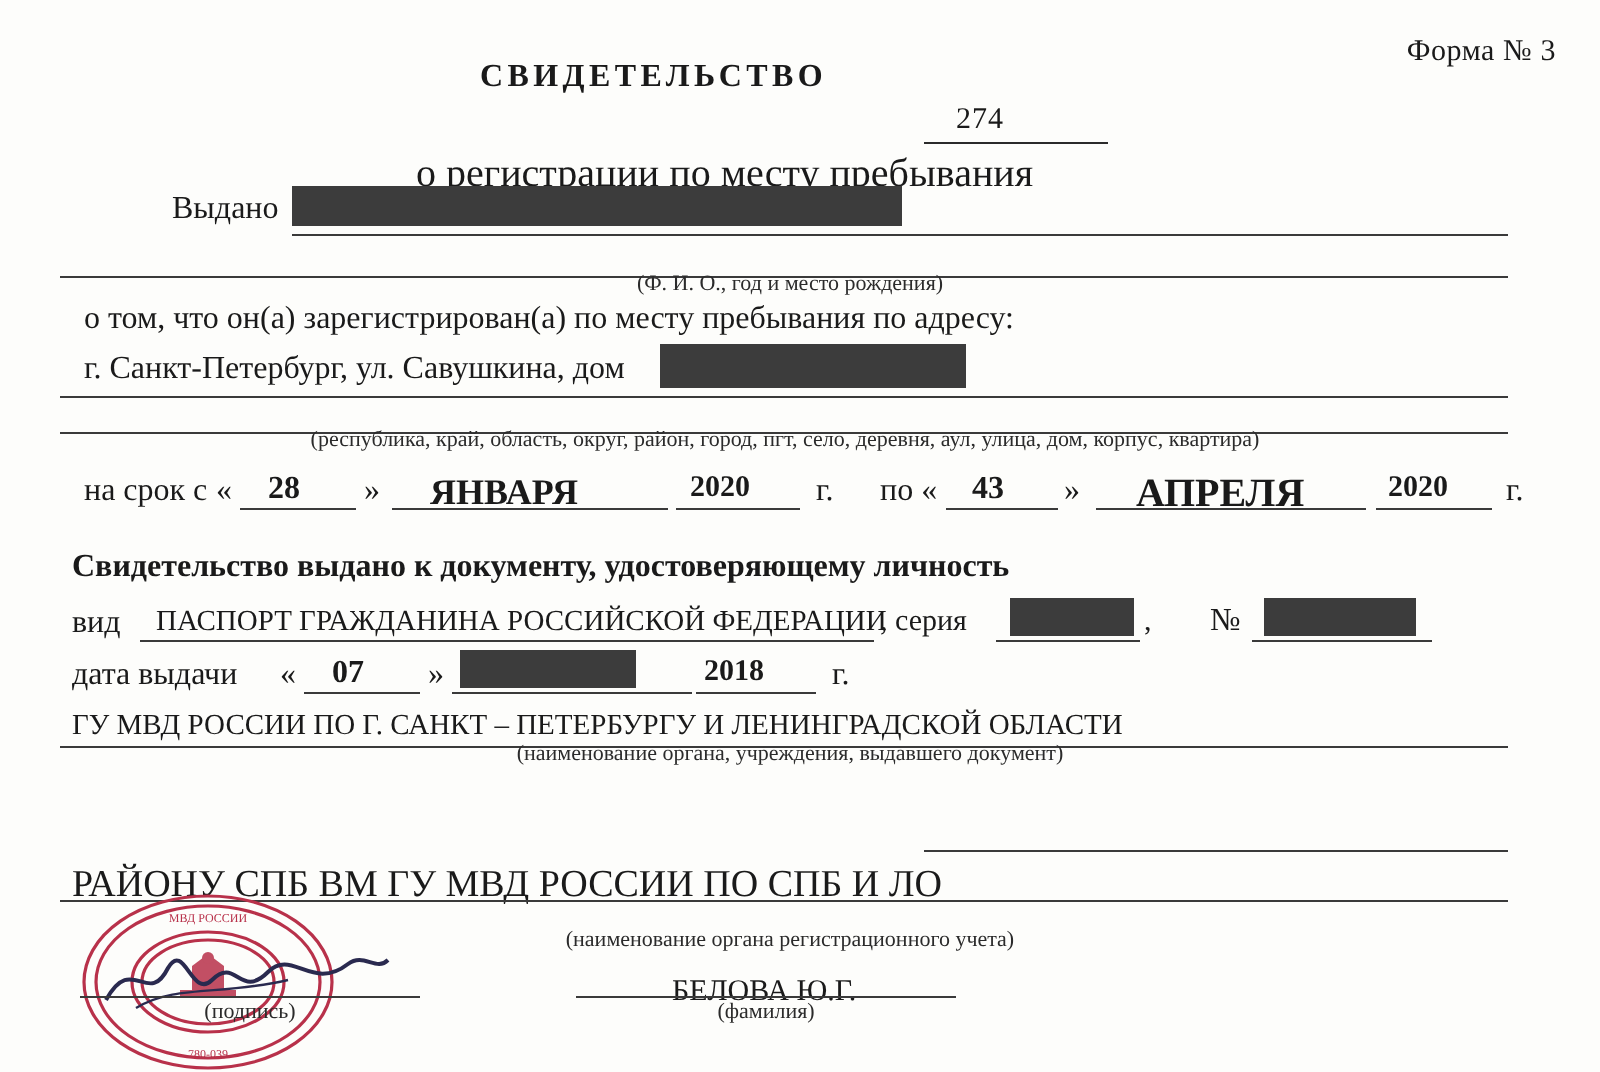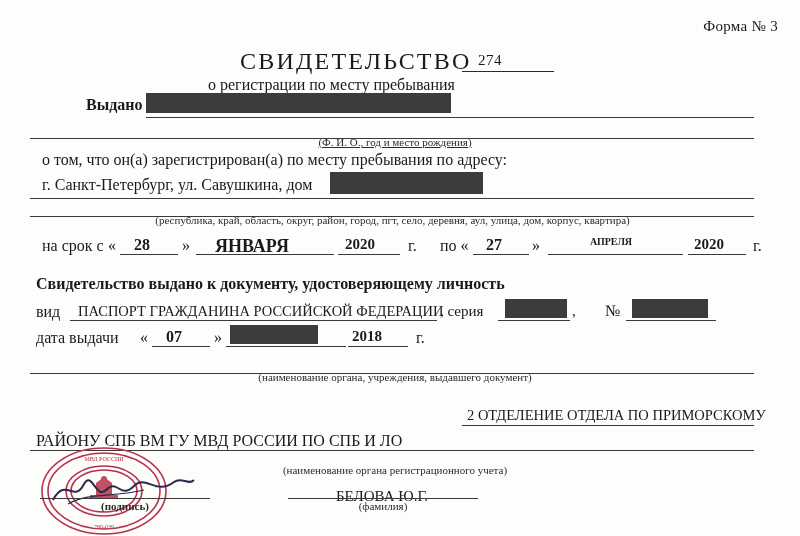--- a/index.html
+++ b/index.html
@@ -23,45 +23,45 @@
   }
   .form-no {
     position: absolute;
     top: 18px;
     right: 22px;
     font-size: 15px;
     letter-spacing: 0.3px;
   }
   .title {
     position: absolute;
-    top: 48px;
+    top: 30px;
     left: 240px;
-    font-size: 24px;
+    font-size: 16px;
     letter-spacing: 2.2px;
-    font-weight: 400;
+    font-weight: 700;
   }
   .title-num {
     position: absolute;
     top: 52px;
     left: 478px;
     font-size: 15px;
     letter-spacing: 0.5px;
   }
   .title-num-rule {
     position: absolute;
     top: 71px;
     left: 462px;
     width: 92px;
     border-bottom: 1px solid #2b2b2b;
   }
   .subtitle {
     position: absolute;
     top: 76px;
     left: 208px;
-    font-size: 16px;
+    font-size: 20px;
   }
   .row {
     position: absolute;
     font-size: 16px;
   }
   .rule {
     position: absolute;
     border-bottom: 1px solid #3a3a3a;
     height: 0;
   }
@@ -104,50 +104,50 @@
 
 <div class="page">
 
   <div class="form-no">Форма № 3</div>
 
   <div class="title">СВИДЕТЕЛЬСТВО</div>
   <div class="title-num">274</div>
   <div class="title-num-rule"></div>
   <div class="subtitle">о регистрации по месту пребывания</div>
 
-  <div class="row" style="top:96px; left:86px;font-weight:bold;">Выдано</div>
+  <div class="row" style="top:96px; left:86px;">Выдано</div>
   <div class="redact" style="left:146px; top:93px; width:305px; height:20px;"></div>
   <div class="rule" style="left:146px; top:117px; width:608px;"></div>
 
   <div class="rule" style="left:30px; top:138px; width:724px;"></div>
-  <div class="caption" style="left:230px; top:136px; width:330px;text-decoration:underline;">(Ф. И. О., год и место рождения)</div>
+  <div class="caption" style="left:230px; top:136px; width:330px;">(Ф. И. О., год и место рождения)</div>
 
   <div class="row" style="top:151px; left:42px;">о том, что он(а) зарегистрирован(а) по месту пребывания по адресу:</div>
 
   <div class="row" style="top:176px; left:42px;">г. Санкт-Петербург, ул. Савушкина, дом</div>
   <div class="redact" style="left:330px; top:172px; width:153px; height:22px;"></div>
   <div class="rule" style="left:30px; top:198px; width:724px;"></div>
   <div class="rule" style="left:30px; top:216px; width:724px;"></div>
   <div class="caption" style="left:140px; top:214px; width:505px;">(республика, край, область, округ, район, город, пгт, село, деревня, аул, улица, дом, корпус, квартира)</div>
 
   <div class="row" style="top:237px; left:42px;">на срок с</div>
   <div class="row" style="top:237px; left:108px;">«</div>
   <div class="row bold-ul" style="top:236px; left:134px;">28</div>
   <div class="rule" style="left:120px; top:254px; width:58px;"></div>
   <div class="row" style="top:237px; left:182px;">»</div>
   <div class="row bold-ul" style="top:236px; left:215px; font-size:18px;">ЯНВАРЯ</div>
   <div class="rule" style="left:196px; top:254px; width:138px;"></div>
   <div class="row bold-ul" style="top:236px; left:345px; font-size:15px;">2020</div>
   <div class="rule" style="left:338px; top:254px; width:62px;"></div>
   <div class="row" style="top:237px; left:408px;">г.</div>
   <div class="row" style="top:237px; left:440px;">по «</div>
-  <div class="row bold-ul" style="top:236px; left:486px;">27</div>
+  <div class="row bold-ul" style="top:236px; left:486px;">43</div>
   <div class="rule" style="left:473px; top:254px; width:56px;"></div>
   <div class="row" style="top:237px; left:532px;">»</div>
-  <div class="row bold-ul" style="top:236px; left:590px; font-size:10px;">АПРЕЛЯ</div>
+  <div class="row bold-ul" style="top:236px; left:568px; font-size:20px;">АПРЕЛЯ</div>
   <div class="rule" style="left:548px; top:254px; width:135px;"></div>
   <div class="row bold-ul" style="top:236px; left:694px; font-size:15px;">2020</div>
   <div class="rule" style="left:688px; top:254px; width:58px;"></div>
   <div class="row" style="top:237px; left:753px;">г.</div>
 
   <div class="row" style="top:275px; left:36px;font-weight:bold;">Свидетельство выдано к документу, удостоверяющему личность</div>
 
   <div class="row" style="top:303px; left:36px;">вид</div>
   <div class="row" style="top:303px; left:78px; font-size:14.5px;">ПАСПОРТ ГРАЖДАНИНА РОССИЙСКОЙ ФЕДЕРАЦИИ</div>
   <div class="rule" style="left:70px; top:320px; width:367px;"></div>
@@ -163,26 +163,26 @@
   <div class="row" style="top:329px; left:140px;">«</div>
   <div class="row bold-ul" style="top:328px; left:166px;">07</div>
   <div class="rule" style="left:152px; top:346px; width:58px;"></div>
   <div class="row" style="top:329px; left:214px;">»</div>
   <div class="redact" style="left:230px; top:325px; width:88px; height:19px;"></div>
   <div class="rule" style="left:226px; top:346px; width:120px;"></div>
   <div class="row bold-ul" style="top:328px; left:352px; font-size:15px;">2018</div>
   <div class="rule" style="left:348px; top:346px; width:60px;"></div>
   <div class="row" style="top:329px; left:416px;">г.</div>
 
+  <div class="row" style="top:355px; left:36px; font-size:14.5px;">ГУ  МВД  РОССИИ  ПО  Г. САНКТ – ПЕТЕРБУРГУ  И  ЛЕНИНГРАДСКОЙ ОБЛАСТИ</div>
   <div class="rule" style="left:30px; top:373px; width:724px;"></div>
   <div class="caption" style="left:200px; top:371px; width:390px;">(наименование органа, учреждения, выдавшего документ)</div>
 
-  <div class="row" style="top:407px; left:467px; font-size:14.5px;">2 ОТДЕЛЕНИЕ ОТДЕЛА  ПО ПРИМОРСКОМУ</div>
   <div class="rule" style="left:462px; top:425px; width:292px;"></div>
-  <div class="row" style="top:432px; left:36px; font-size:16px;">РАЙОНУ СПБ ВМ  ГУ  МВД  РОССИИ  ПО  СПБ  И  ЛО</div>
+  <div class="row" style="top:432px; left:36px; font-size:19px;">РАЙОНУ СПБ ВМ  ГУ  МВД  РОССИИ  ПО  СПБ  И  ЛО</div>
   <div class="rule" style="left:30px; top:450px; width:724px;"></div>
   <div class="caption" style="left:230px; top:464px; width:330px;">(наименование органа регистрационного учета)</div>
 
   <div class="stamp">
     <svg width="132" height="92" viewBox="0 0 132 92">
       <g fill="none" stroke="#b8314a" stroke-width="1.6">
         <ellipse cx="66" cy="48" rx="62" ry="43"></ellipse>
         <ellipse cx="66" cy="48" rx="56" ry="38"></ellipse>
         <ellipse cx="66" cy="48" rx="38" ry="25"></ellipse>
         <ellipse cx="66" cy="48" rx="33" ry="21"></ellipse>
@@ -198,19 +198,19 @@
       </g>
     </svg>
   </div>
 
   <svg class="signature" viewBox="0 0 150 40">
     <path d="M5 30 C18 6, 26 34, 36 14 C44 0, 48 30, 58 20 C70 8, 72 30, 86 16 C98 4, 108 26, 126 12 C134 6, 140 16, 146 10" fill="none" stroke="#2a2a4f" stroke-width="2"></path>
     <path d="M20 34 C40 22, 62 28, 96 20" fill="none" stroke="#2a2a4f" stroke-width="1.2"></path>
   </svg>
 
   <div class="rule" style="left:40px; top:498px; width:170px;"></div>
-  <div class="caption" style="left:80px; top:500px; width:90px;font-weight:bold;">(подпись)</div>
+  <div class="caption" style="left:80px; top:500px; width:90px;">(подпись)</div>
 
   <div class="row" style="top:488px; left:336px; font-size:15px;">БЕЛОВА Ю.Г.</div>
   <div class="rule" style="left:288px; top:498px; width:190px;"></div>
   <div class="caption" style="left:338px; top:500px; width:90px;">(фамилия)</div>
 
 </div>
 
 </body></html>

